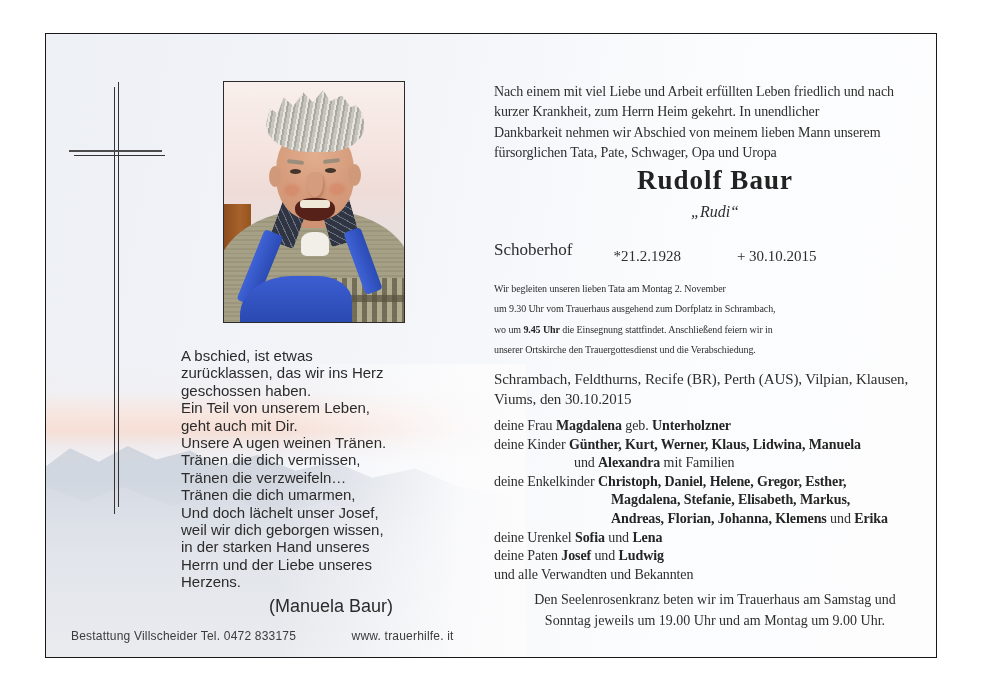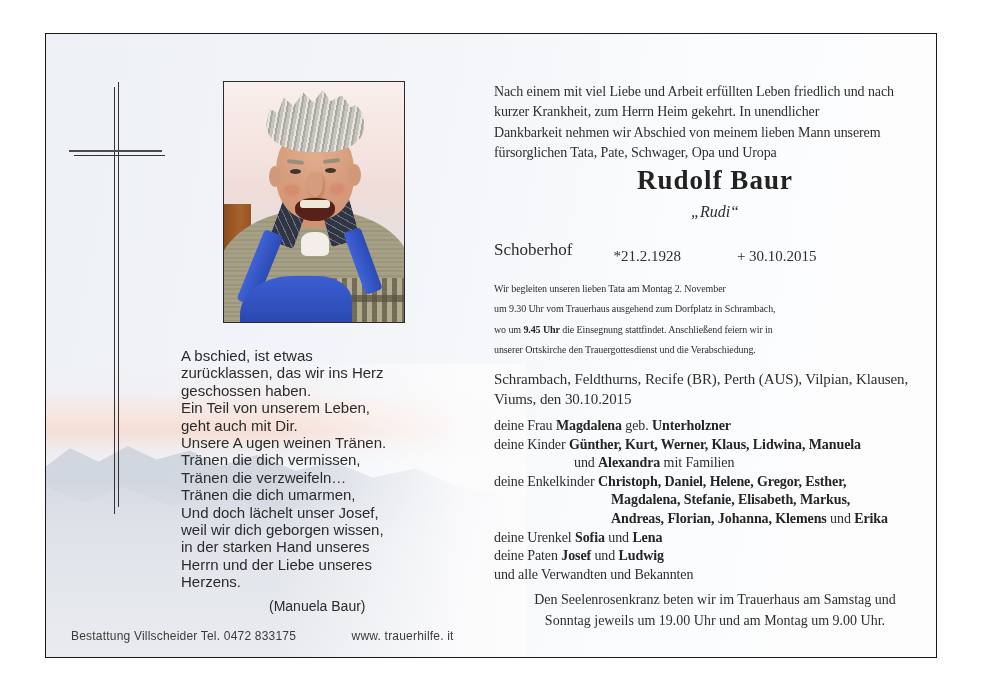--- a/index.html
+++ b/index.html
@@ -112,21 +112,21 @@
   .dates{top:214px;display:flex;justify-content:center;gap:56px;font-size:15px;}
   .funeral{top:234px;font-size:10px;line-height:20.4px;letter-spacing:-0.1px;margin-top:11px;}
   .places{top:335px;font-size:15px;line-height:20.4px;letter-spacing:-0.1px;}
   .family{top:383px;font-size:14px;line-height:18.6px;letter-spacing:-0.1px;}
   .family b, .funeral b{font-weight:bold;color:#252525;}
   .rosary{top:556px;text-align:center;font-size:14px;line-height:20.5px;}
   .poem{
     position:absolute;left:135px;top:313px;width:310px;
     font-family:"Liberation Sans", sans-serif;font-size:15px;line-height:17.4px;color:#2b2b2b;
   }
-  .poem-author{padding-left:88px;margin-top:7px;font-size:14px;}
+  .poem-author{padding-left:88px;margin-top:7px;font-size:18px;}
   .footer{
     position:absolute;left:25px;top:595px;
     font-family:"Liberation Sans", sans-serif;font-size:12px;color:#3b3b3b;letter-spacing:.2px;
   }
   .footer span + span{margin-left:52px;}
 </style>
 </head>
 <body>
 
 <div class="card">

